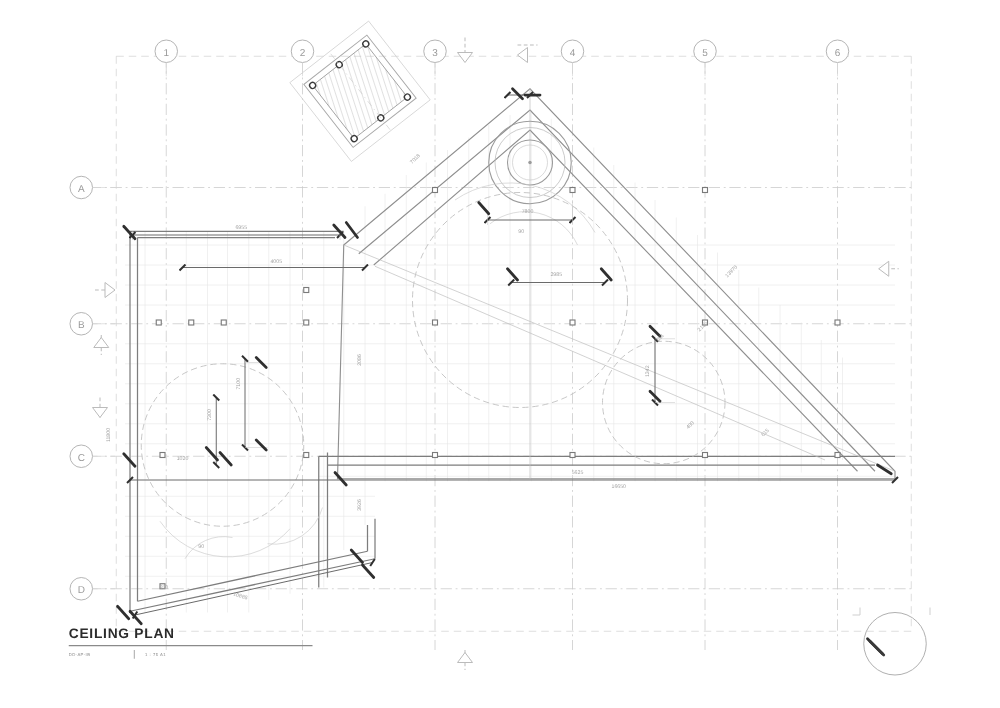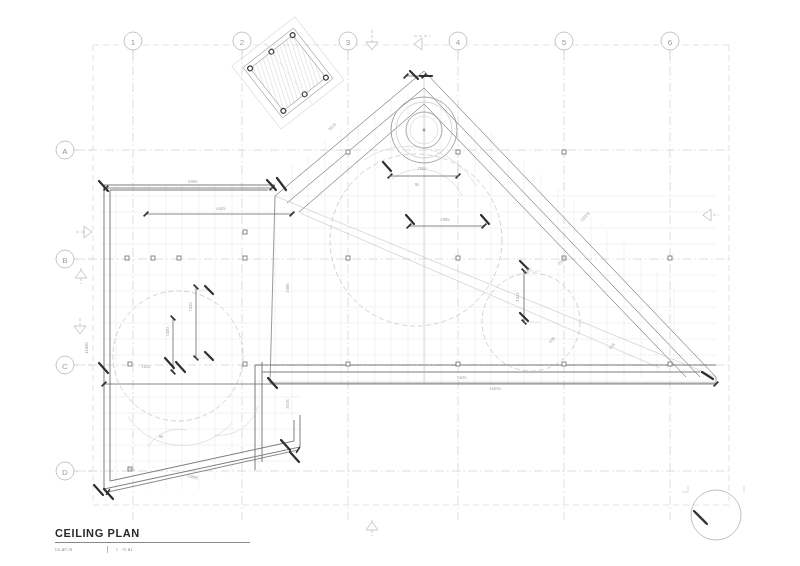--- a/index.html
+++ b/index.html
@@ -24,21 +24,21 @@
   #drawing {
     position: absolute;
     left: 0;
     top: 0;
     width: 800px;
     height: 566px;
   }
   .title-block {
     position: absolute;
     left: 55px;
-    top: 526px;
+    top: 500px;
     width: 200px;
   }
   .title-block .plan-title {
     font-size: 11px;
     font-weight: bold;
     letter-spacing: 0.6px;
     color: #2b2b2b;
     line-height: 14px;
   }
   .title-rule {

